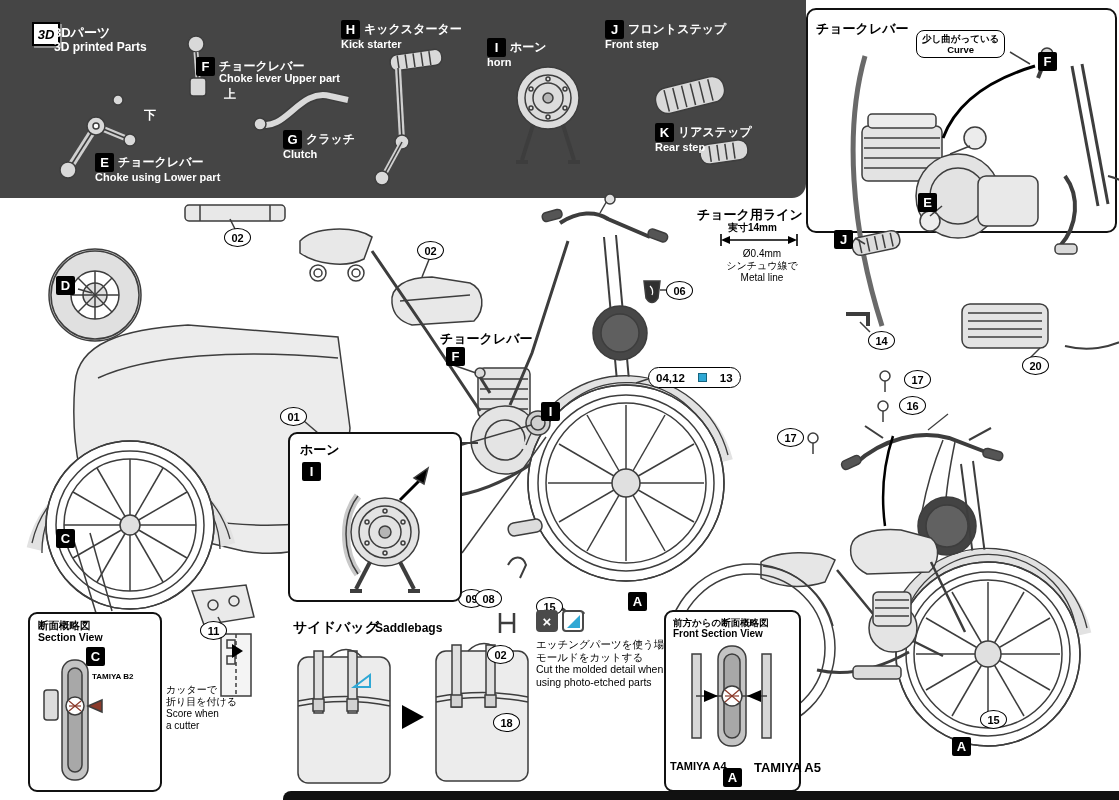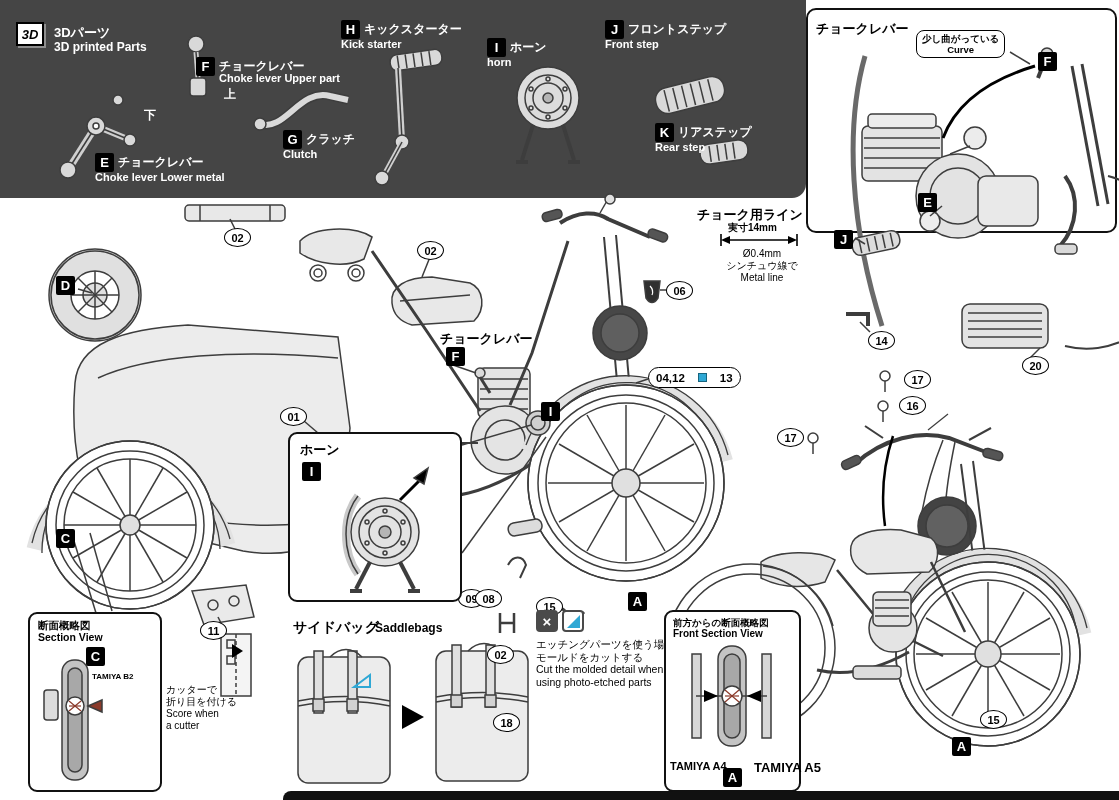--- a/index.html
+++ b/index.html
@@ -99,34 +99,34 @@
     </g>
     <g class="s" transform="rotate(-8 724 152)">
       <rect x="700" y="142" width="48" height="20" rx="9" fill="#d9d9d9"></rect>
       <line x1="710" y1="144" x2="710" y2="160"></line>
         <line x1="718" y1="144" x2="718" y2="160"></line>
         <line x1="726" y1="144" x2="726" y2="160"></line>
         <line x1="734" y1="144" x2="734" y2="160"></line>
     </g>
   </svg>
 
-  <div class="logo3d" style="left:16px;top:22px">
+  <div class="logo3d" style="left:32px;top:22px">
       <span>3D</span>
     </div>
   <div class="wt t13" style="left:54px;top:24px">3Dパーツ</div>
   <div class="wt t12" style="left:54px;top:40px">3D printed Parts</div>
 
   <div class="lb" style="left:196px;top:57px">F</div>
   <div class="wt t12" style="left:219px;top:58px">チョークレバー</div>
   <div class="wt t11" style="left:219px;top:72px">Choke lever Upper part</div>
   <div class="wt t12" style="left:224px;top:86px">上</div>
   <div class="wt t12" style="left:144px;top:107px">下</div>
   <div class="lb" style="left:95px;top:153px">E</div>
   <div class="wt t12" style="left:118px;top:154px">チョークレバー</div>
-  <div class="wt t11" style="left:95px;top:171px">Choke lever Lower metal</div>
+  <div class="wt t11" style="left:95px;top:171px">Choke using Lower part</div>
   <div class="lb" style="left:283px;top:130px">G</div>
   <div class="wt t12" style="left:306px;top:131px">クラッチ</div>
   <div class="wt t11" style="left:283px;top:148px">Clutch</div>
   <div class="lb" style="left:341px;top:20px">H</div>
   <div class="wt t12" style="left:364px;top:21px">キックスターター</div>
   <div class="wt t11" style="left:341px;top:38px">Kick starter</div>
   <div class="lb" style="left:487px;top:38px">I</div>
   <div class="wt t12" style="left:510px;top:39px">ホーン</div>
   <div class="wt t11" style="left:487px;top:56px">horn</div>
   <div class="lb" style="left:605px;top:20px">J</div>

